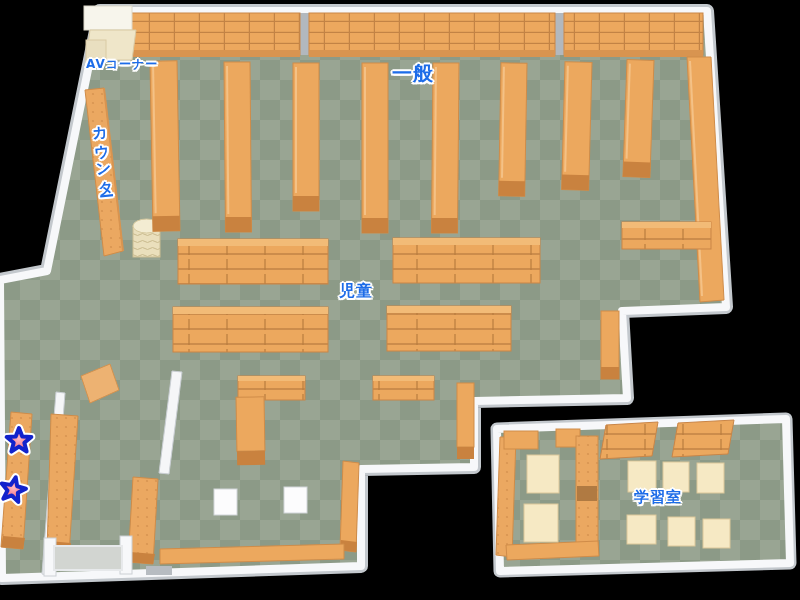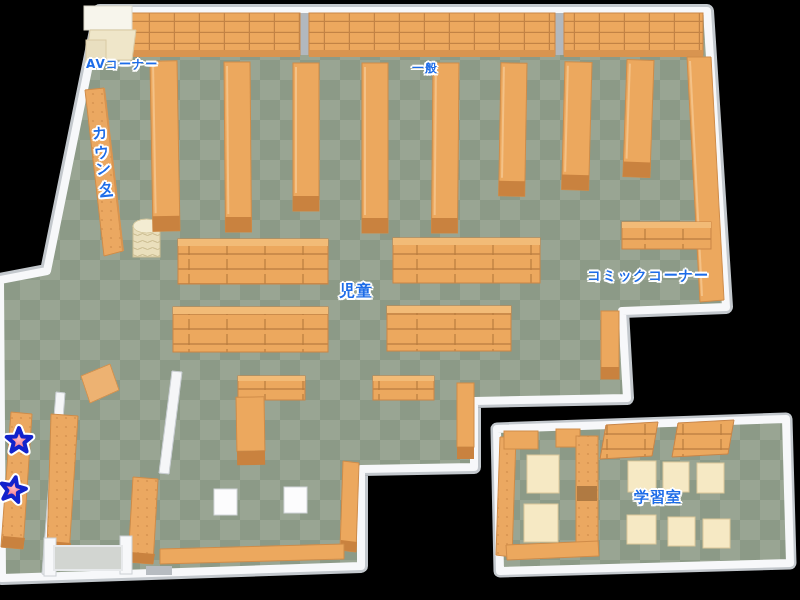--- a/index.html
+++ b/index.html
@@ -18,21 +18,21 @@
       -1.5px -1.5px 0 #fff, 1.5px -1.5px 0 #fff, -1.5px 1.5px 0 #fff, 1.5px 1.5px 0 #fff;
     white-space:nowrap;
     pointer-events:none;
   }
   .lbl-av{left:86px;top:56px;font-size:12px;}
   .lbl-counter{
     left:92px;top:116px;font-size:15px;
     writing-mode:vertical-rl;text-orientation:mixed;
     transform:rotate(-6deg);
   }
-  .lbl-general{left:412px;top:60px;font-size:12px;}
+  .lbl-general{left:392px;top:60px;font-size:20px;}
   .lbl-children{left:339px;top:281px;font-size:16px;}
   .lbl-comic{left:587px;top:267px;font-size:14px;}
   .lbl-study{left:610px;top:488px;font-size:15px;margin-left:24px;}
 </style>
 </head>
 <body>
 
 <div class="stage">
 
 <svg width="800" height="600" viewBox="0 0 800 600">
@@ -268,15 +268,14 @@
   <g transform="translate(13,490) rotate(12)">
     <path d="M0 -13 L3.29 -4.53 L12.36 -4.02 L5.33 1.73 L7.64 10.52 L0 5.6 L-7.64 10.52 L-5.33 1.73 L-12.36 -4.02 L-3.29 -4.53 Z" fill="none" stroke="#ffffff" stroke-width="8" stroke-linejoin="round"></path>
     <path d="M0 -13 L3.29 -4.53 L12.36 -4.02 L5.33 1.73 L7.64 10.52 L0 5.6 L-7.64 10.52 L-5.33 1.73 L-12.36 -4.02 L-3.29 -4.53 Z" fill="url(#starGrad)" style="stroke:var(--star-outline,#1222cc)" stroke-width="4" stroke-linejoin="round"></path>
   </g>
 </svg>
 
   <div class="lbl lbl-av">AVコーナー</div>
   <div class="lbl lbl-counter">カウンター</div>
   <div class="lbl lbl-general">一般</div>
   <div class="lbl lbl-children">児童</div>
-  <div class="lbl lbl-comic">コミックコーナー</div>
   <div class="lbl lbl-study">学習室</div>
 </div>
 
 </body></html>

